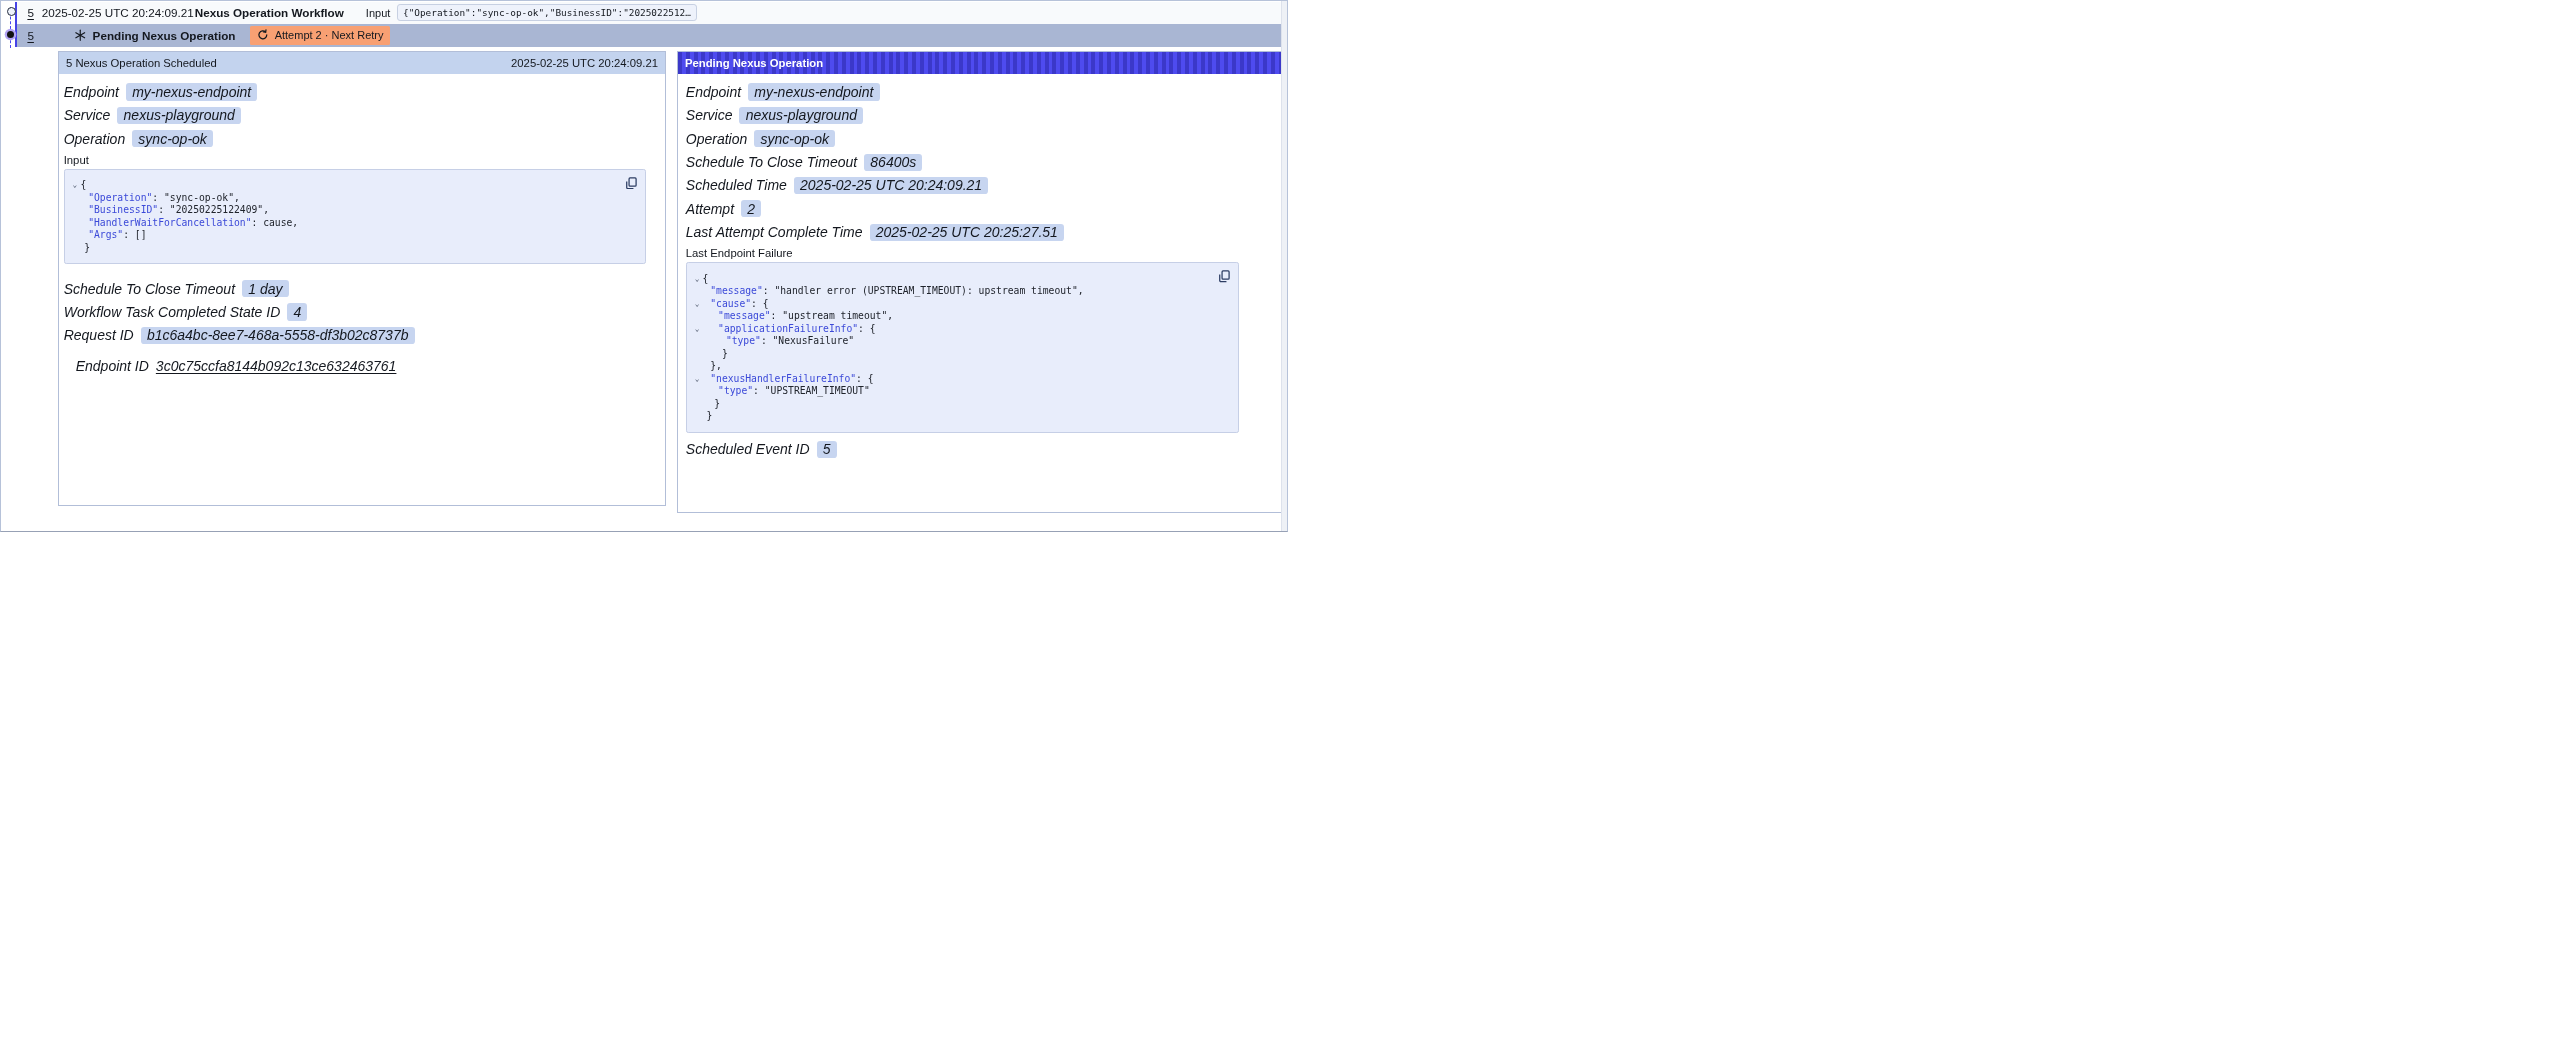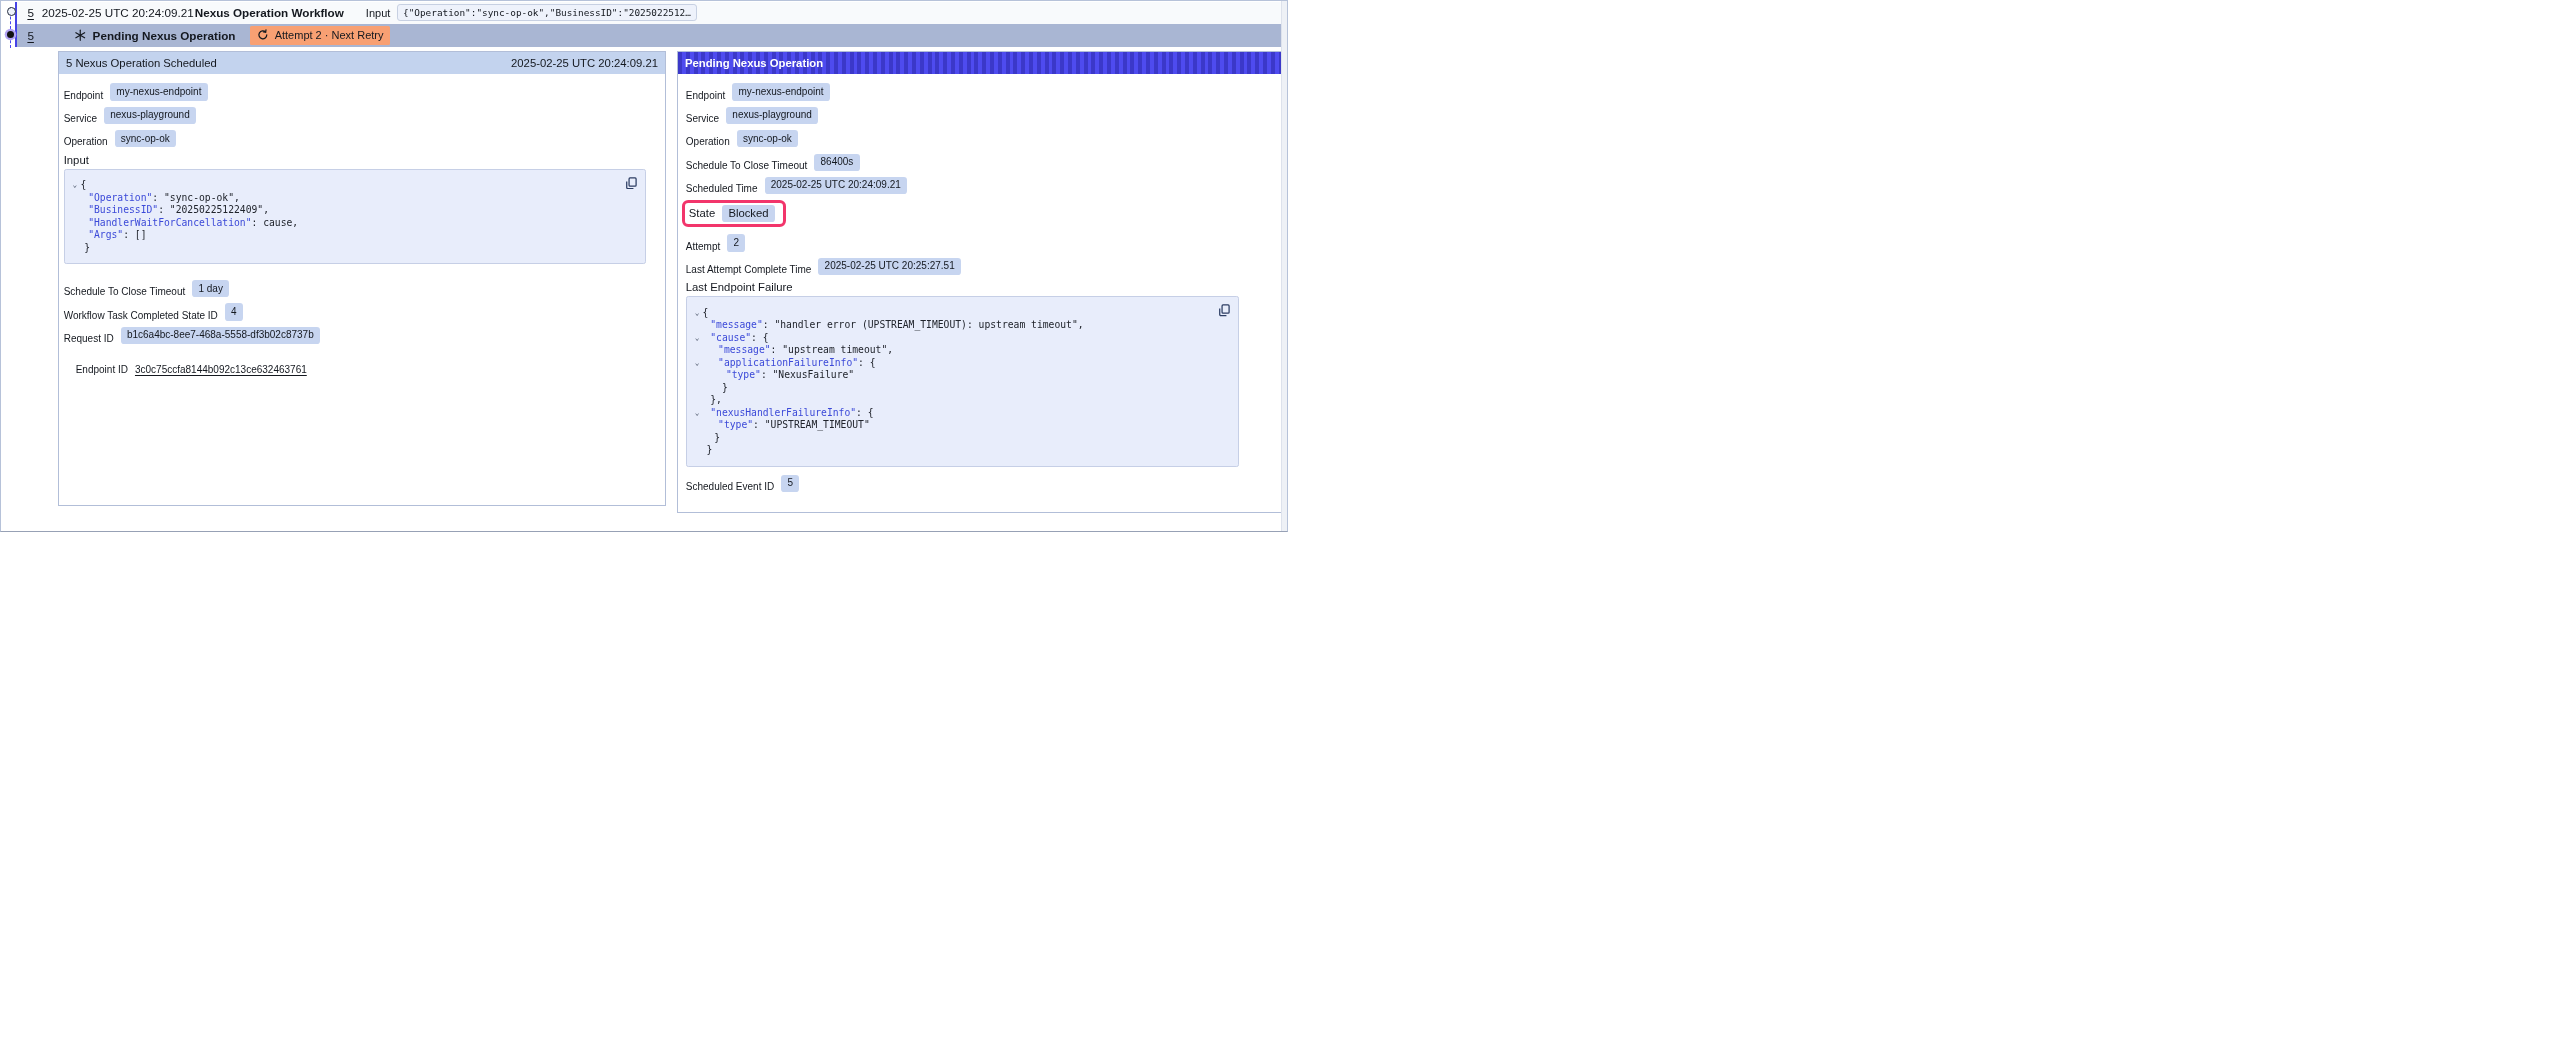--- a/index.html
+++ b/index.html
@@ -33,21 +33,21 @@
   .panels{position:absolute;left:25px;top:50px;display:flex;gap:11px;z-index:2;margin-left:32px;}
   .panel{border:0.8px solid #b2bed8;background:#fff;box-sizing:border-box;}
   .left-panel{width:608px;height:455px;}
   .right-panel{width:637px;height:462px;}
   .panel-header{height:22px;display:flex;align-items:center;padding:0 7px;font-size:11.3px;}
   .left-panel .panel-header{background:#c3d3ee;justify-content:space-between;}
   .right-panel .panel-header{background:repeating-linear-gradient(90deg,#3b38c9 0 3.9px,#4e4bef 3.9px 7.8px);
     color:#fff;font-weight:600;}
   .panel-body{padding:9.4px 7px 0 4.7px;}
   .right-panel .panel-body{padding-left:7.8px;}
-  .frow{display:flex;align-items:flex-end;gap:7px;min-height:17px;margin-bottom:6.2px;font-size:10px;white-space:nowrap;}
+  .frow{display:flex;align-items:center;gap:7px;min-height:17px;margin-bottom:6.2px;font-size:14px;white-space:nowrap;font-style:italic;}
   .chip{background:#c7d5f0;border-radius:3.1px;padding:1.6px 6.2px;line-height:14px;}
   .link-id{text-decoration:underline;text-underline-offset:1.6px;cursor:pointer;}
   .field-label{font-size:11.3px;margin:6.2px 0 3.1px 0;}
   .mt-extra{margin-top:14px;padding-left:12px;}
   
   .json-block{position:relative;background:#e8edfb;border:0.8px solid #c6cfe6;border-radius:2.3px;
     padding:9.4px 6.2px 9.4px 4.7px;margin:3.1px 0 15.6px 0;box-sizing:border-box;
     font-family:"DejaVu Sans Mono",monospace;font-size:9.7px;line-height:12.5px;color:#20242c;}
   .left-panel .json-block{width:582px;}
   .right-panel .json-block{width:553px;margin-bottom:7.8px;}
@@ -195,26 +195,20 @@
         </div>
         <div class="frow">
           <span>Schedule To Close Timeout</span>
           <span class="chip">86400s</span>
         </div>
         <div class="frow">
           <span>Scheduled Time</span>
           <span class="chip">2025-02-25 UTC 20:24:09.21</span>
         </div>
 
-        <div class="hl-row">
-          <span class="hl-box">
-            <span>State</span>
-            <span class="chip">Blocked</span>
-          </span>
-        </div>
 
         <div class="frow">
           <span>Attempt</span>
           <span class="chip">2</span>
         </div>
         <div class="frow">
           <span>Last Attempt Complete Time</span>
           <span class="chip">2025-02-25 UTC 20:25:27.51</span>
         </div>
 

